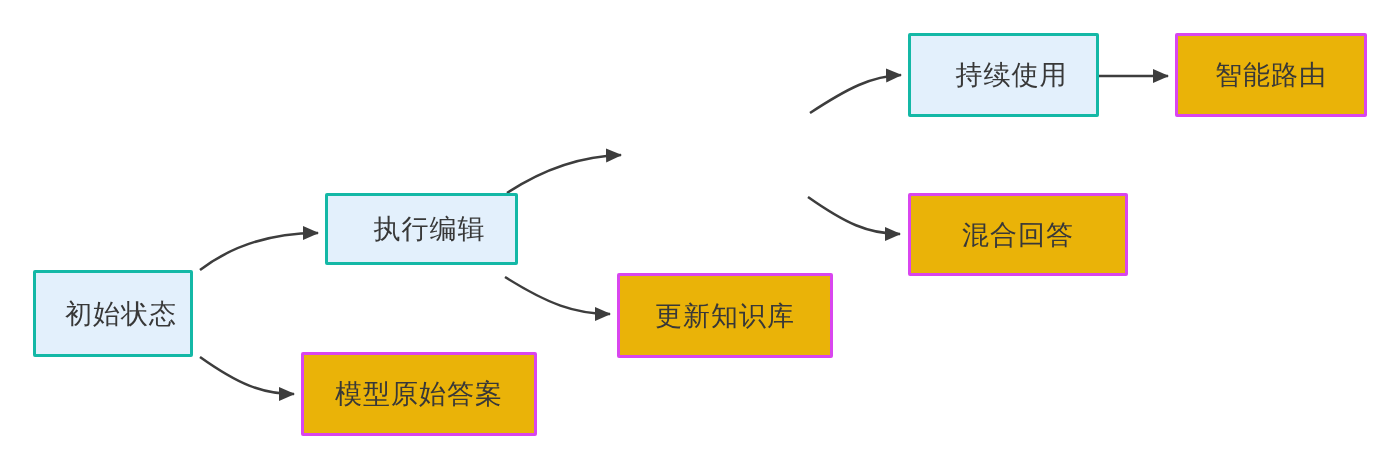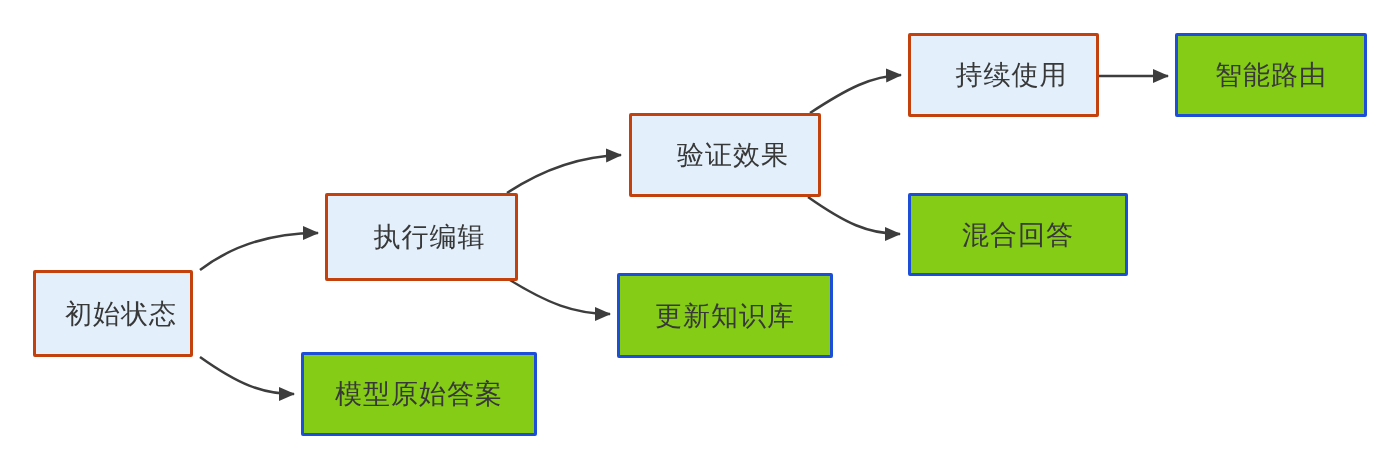--- a/index.html
+++ b/index.html
@@ -32,26 +32,26 @@
     display: flex;
     align-items: center;
     justify-content: center;
     font-size: 27px;
     color: #383838;
     letter-spacing: 1px;
     border-radius: 2px;
   }
   .node.blue {
     background: #e3f0fc;
-    border: 3px solid #c2410c;
+    border: 3px solid #14b8a6;
     padding-left: 16px;
   }
   .node.green {
-    background: #84cc16;
-    border: 3px solid #1d4ed8;
+    background: #eab308;
+    border: 3px solid #d946ef;
   }
 </style>
 </head>
 <body>
 
 <div class="canvas">
 
   <svg class="edges-layer" viewBox="0 0 1400 469">
     <defs>
       <marker id="arrowhead" markerUnits="userSpaceOnUse" markerWidth="18" markerHeight="16" refX="15" refY="7" orient="auto">
@@ -64,27 +64,24 @@
     <path class="edge" marker-end="url(#arrowhead)" d="M505,277 C548,304 575,314 610,314"></path>
     <path class="edge" marker-end="url(#arrowhead)" d="M810,113 C848,88 872,76 901,75"></path>
     <path class="edge" marker-end="url(#arrowhead)" d="M808,197 C845,223 868,234 900,234"></path>
     <path class="edge" marker-end="url(#arrowhead)" d="M1099,76 L1168,76"></path>
   </svg>
 
   <div class="node blue" style="left:33px;   top:270px; width:160px; height:87px;">
     <span>初始状态</span>
   </div>
 
-  <div class="node blue" style="left:325px;  top:193px; width:193px; height:88px;">
+  <div class="node blue" style="left:325px;  top:193px; width:193px; height:72px;">
     <span>执行编辑</span>
   </div>
 
-  <div class="node blue" style="left:629px;  top:113px; width:192px; height:84px;">
-    <span>验证效果</span>
-  </div>
 
   <div class="node blue" style="left:908px;  top:33px;  width:191px; height:84px;">
     <span>持续使用</span>
   </div>
 
   <div class="node green" style="left:1175px; top:33px;  width:192px; height:84px;">
     <span>智能路由</span>
   </div>
 
   <div class="node green" style="left:908px;  top:193px; width:220px; height:83px;">

